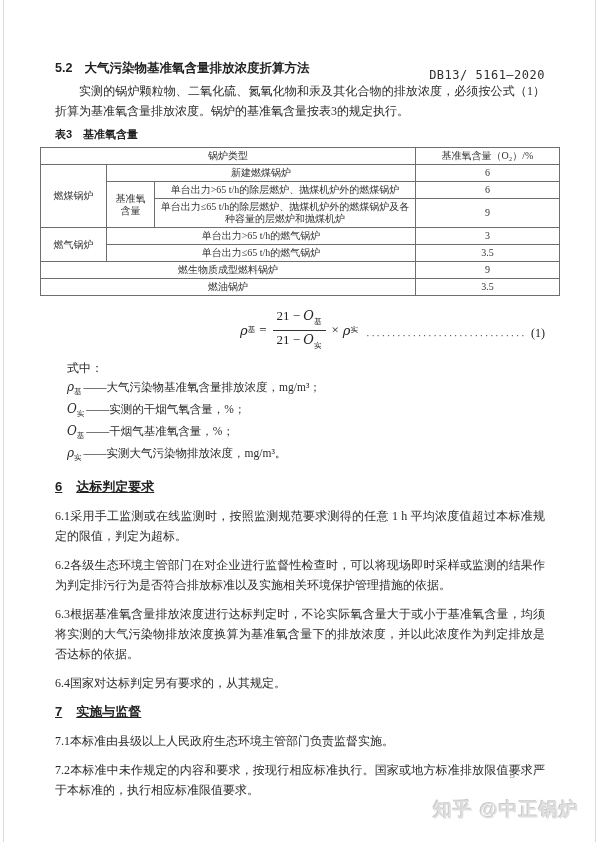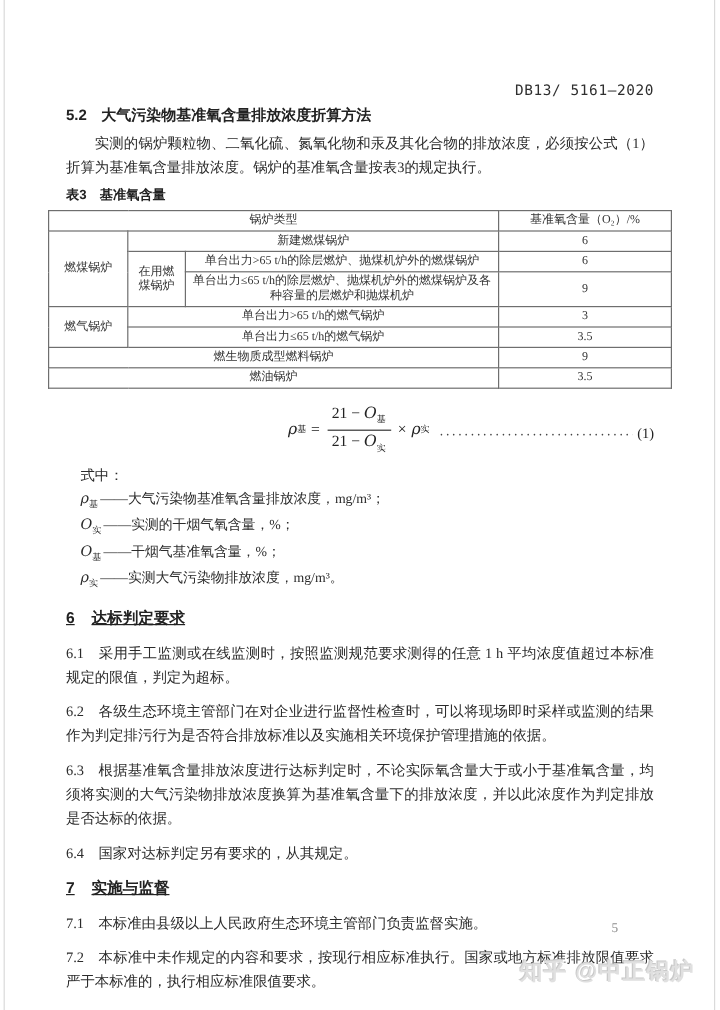--- a/index.html
+++ b/index.html
@@ -14,21 +14,21 @@
   .page-edge{position:absolute;top:0;bottom:0;width:1px;background:#dadada;}
   .page-edge.left{left:3px;}
   .page-edge.right{right:4px;}
 
   .std-code{
     position:absolute;top:68px;right:55px;
     font-family:"DejaVu Sans Mono","Liberation Mono",monospace;
     font-size:12px;color:#2f2f2f;letter-spacing:.5px;text-align:center;
   }
 
-  .content{padding:88px 55px 0 55px;}
+  .content{padding:60px 55px 0 55px;}
 
   .h-sub{
     font-family:"Liberation Sans","DejaVu Sans",sans-serif;
     font-size:12.5px;font-weight:bold;color:#222;
     margin:0 0 4px 0;
   }
   .h-sub .num{margin-right:12px;}
 
   .para{
     font-size:12px;line-height:20px;text-align:justify;
@@ -85,21 +85,21 @@
     margin:12px 0 10px 0;
     text-decoration:underline;
   }
   .h-sec .num{margin-right:14px;}
   .h-sec.seven{margin-top:10px;}
 
   .clause{
     font-size:12px;line-height:20px;text-align:justify;
     margin:0 0 9px 0;
   }
-  .cnum{margin-right:12px;}
+  .cnum{}
 
   .page-num{
     position:absolute;top:768px;right:85px;
     font-size:11px;color:#8d8d8d;
     font-family:"Liberation Serif",serif;
   }
   .watermark{
     position:absolute;top:797px;right:21px;
     font-family:"Liberation Sans","DejaVu Sans",sans-serif;
     font-size:19px;font-weight:bold;letter-spacing:1px;
@@ -134,21 +134,21 @@
       <tr>
         <td colspan="3">锅炉类型</td>
         <td>基准氧含量（O₂）/%</td>
       </tr>
       <tr>
         <td rowspan="3">燃煤锅炉</td>
         <td colspan="2">新建燃煤锅炉</td>
         <td>6</td>
       </tr>
       <tr>
-        <td rowspan="2">在用燃煤锅炉</td>
+        <td rowspan="2">基准氧含量</td>
         <td>单台出力&gt;65 t/h的除层燃炉、抛煤机炉外的燃煤锅炉</td>
         <td>6</td>
       </tr>
       <tr>
         <td>单台出力≤65 t/h的除层燃炉、抛煤机炉外的燃煤锅炉及各种容量的层燃炉和抛煤机炉</td>
         <td>9</td>
       </tr>
       <tr>
         <td rowspan="2">燃气锅炉</td>
         <td colspan="2">单台出力&gt;65 t/h的燃气锅炉</td>

